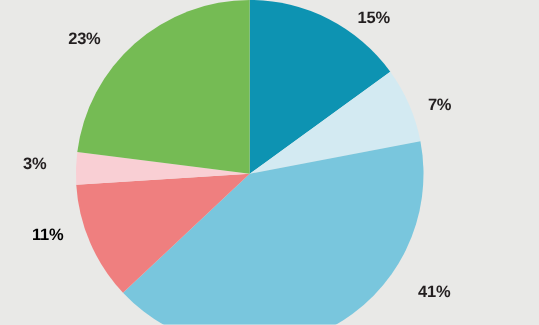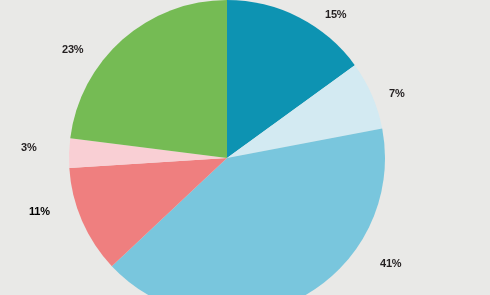--- a/index.html
+++ b/index.html
@@ -23,21 +23,21 @@
     position: absolute;
     left: 0;
     top: 0;
     width: 490px;
     height: 295px;
     display: block;
   }
   .slice-label {
     position: absolute;
     font-family: "Liberation Sans", sans-serif;
-    font-size: 11px;
+    font-size: 15px;
     font-weight: bold;
     color: #231f20;
     white-space: nowrap;
     letter-spacing: -0.2px;
     line-height: 1;
   }
 </style>
 </head>
 <body style="background: rgb(233, 233, 231);">
 
@@ -57,15 +57,15 @@
   <div class="slice-label" style="left: 325px; top: 9px; color: rgb(35, 31, 32);">15%</div>
 
   <div class="slice-label" style="left: 389px; top: 88px; color: rgb(35, 31, 32);">7%</div>
 
   <div class="slice-label" style="left: 380px; top: 258px; color: rgb(35, 31, 32);">41%</div>
 
   <div class="slice-label" style="left: 29px; top: 206px; color: #000000;">11%</div>
 
   <div class="slice-label" style="left: 21px; top: 142px; color: rgb(35, 31, 32);">3%</div>
 
-  <div class="slice-label" style="left: 62px; top: 44px; color: rgb(35, 31, 32);">23%</div>
+  <div class="slice-label" style="left: 62px; top: 28px; color: rgb(35, 31, 32);">23%</div>
 
 </div>
 
 </body></html>

